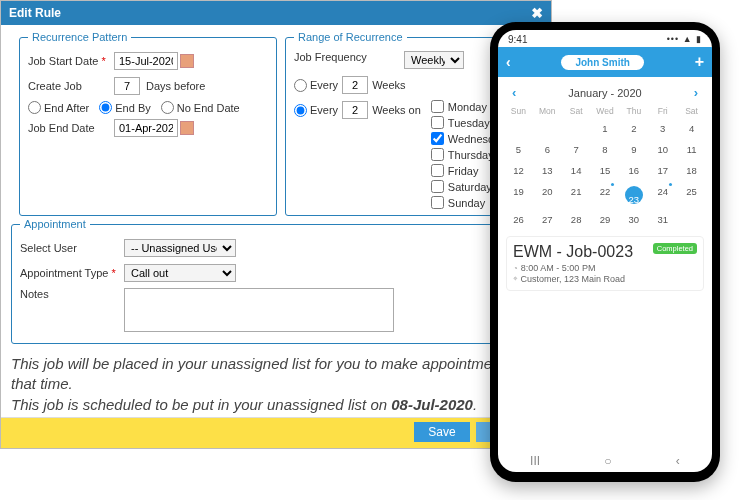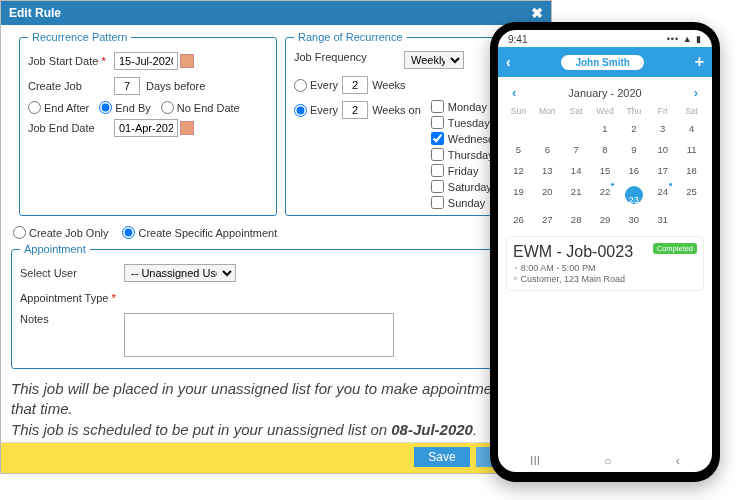--- a/index.html
+++ b/index.html
@@ -176,39 +176,30 @@
               </label>
             <label class="day-opt">
                 <input type="checkbox" style=""> 
                 <span>Sunday</span>
               </label>
           </div>
         </div>
       </fieldset>
     </div>
 
-    <div class="mid-radio">
-      <label class="radio-opt">
-          <input type="radio" name="mode" style=""> 
-          <span>Create Job Only</span>
-        </label>
-      <label class="radio-opt">
-          <input type="radio" name="mode" checked="" style=""> 
-          <span>Create Specific Appointment</span>
-        </label>
-    </div>
 
     <fieldset class="fs-appt">
       <legend>Appointment</legend>
       <div class="row">
         <span class="lbl" style="width:104px">Select User</span>
         <select class="sel-wide"><option>-- Unassigned User --</option></select>
       </div>
       <div class="row">
         <span class="lbl" style="width:104px"><span>Appointment Type</span> <span class="req">*</span></span>
+        <select class="sel-wide"><option>Call out</option></select>
       </div>
       <div class="row" style="align-items:flex-start">
         <span class="lbl" style="width:104px">Notes</span>
         <textarea class="notes-area" style=""></textarea>
       </div>
     </fieldset>
   </div>
 
   <div class="footer-note">
     <div>This job will be placed in your unassigned list for you to make appointments at that time.</div>

